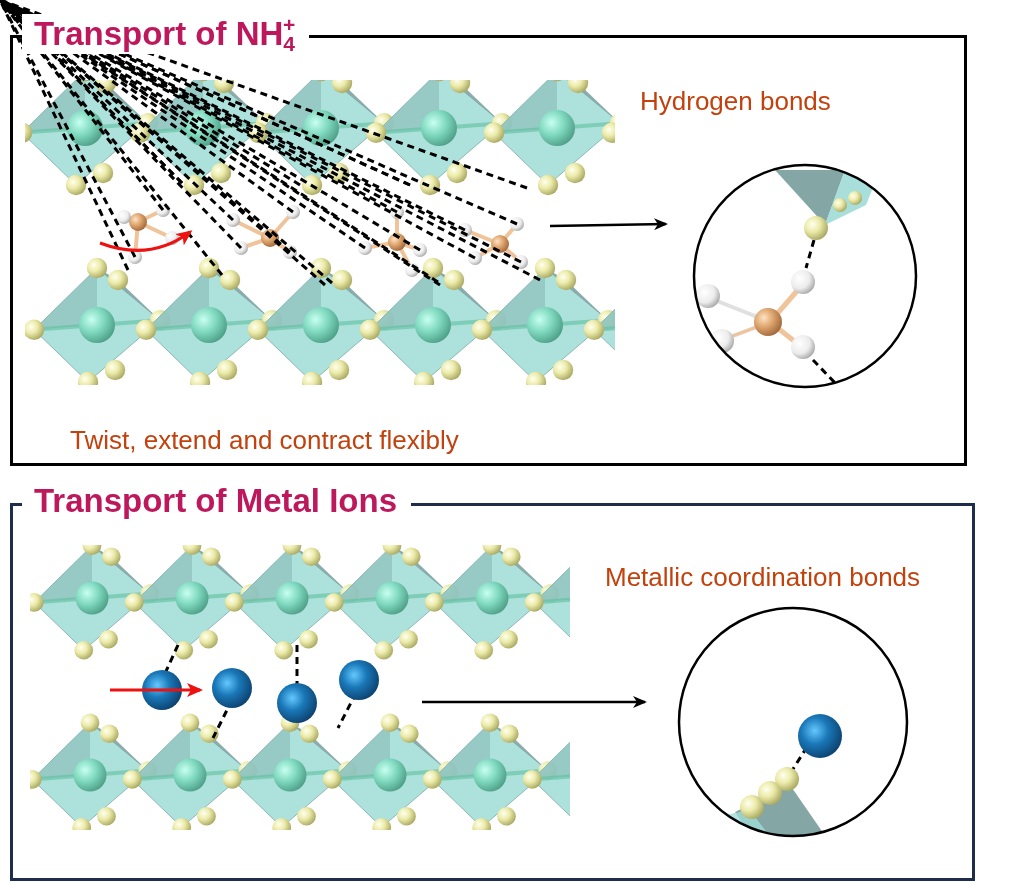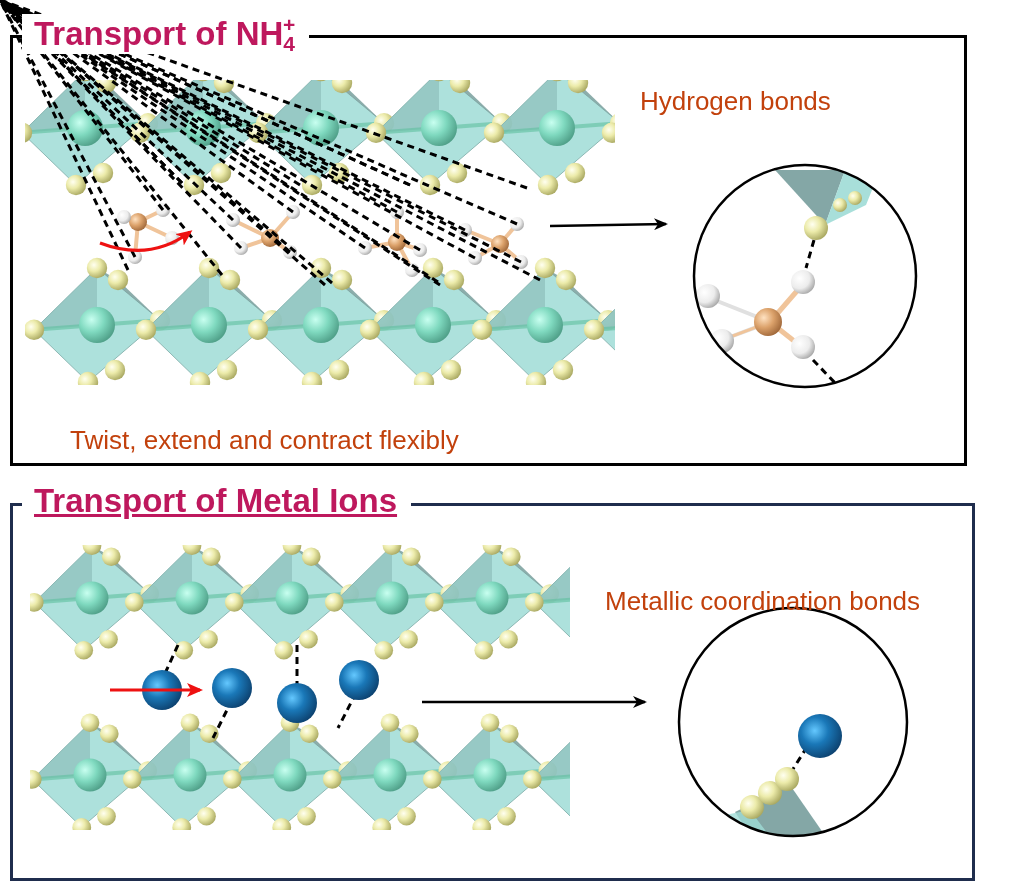--- a/index.html
+++ b/index.html
@@ -2,27 +2,27 @@
 <html><head>
   <meta charset="utf-8">
   <style>
     html,body{margin:0;padding:0;background:#ffffff;}
     body{width:1015px;height:882px;position:relative;overflow:hidden;font-family:"Liberation Sans",sans-serif;}
     .frame{position:absolute;box-sizing:border-box;}
     #frame-top{left:10px;top:35px;width:957px;height:431px;border:3px solid #000000;}
     #frame-bottom{left:10px;top:503px;width:965px;height:378px;border:3px solid #1f2d4d;}
     .ftitle{position:absolute;background:#ffffff;font-weight:bold;font-size:33px;color:#be185d;padding:0 14px 0 12px;line-height:40px;white-space:nowrap;}
     #title-top{left:22px;top:14px;}
-    #title-bottom{left:22px;top:481px;text-decoration:underline;}
+    #title-bottom{left:22px;top:481px;}
     .ftitle sub{font-size:21px;vertical-align:-6px;line-height:0;}
     .ftitle sup{font-size:21px;vertical-align:13px;line-height:0;margin-left:-12px;}
     .label{position:absolute;font-size:26px;color:#c2410c;line-height:36px;white-space:nowrap;}
     #label-hbonds{left:640px;top:83px;}
     #label-twist{left:42px;top:422px;margin-left:28px;}
-    #label-metal{left:605px;top:580px;line-height:42px;white-space:normal;width:360px;}
+    #label-metal{left:605px;top:556px;line-height:42px;white-space:normal;width:360px;}
     svg{position:absolute;left:0;top:0;}
   </style>
 </head>
 <body>
 
 <div class="frame" id="frame-top"></div>
 <div class="frame" id="frame-bottom"></div>
 
 <svg id="scene" width="1015" height="882" viewBox="0 0 1015 882">
   <defs>

